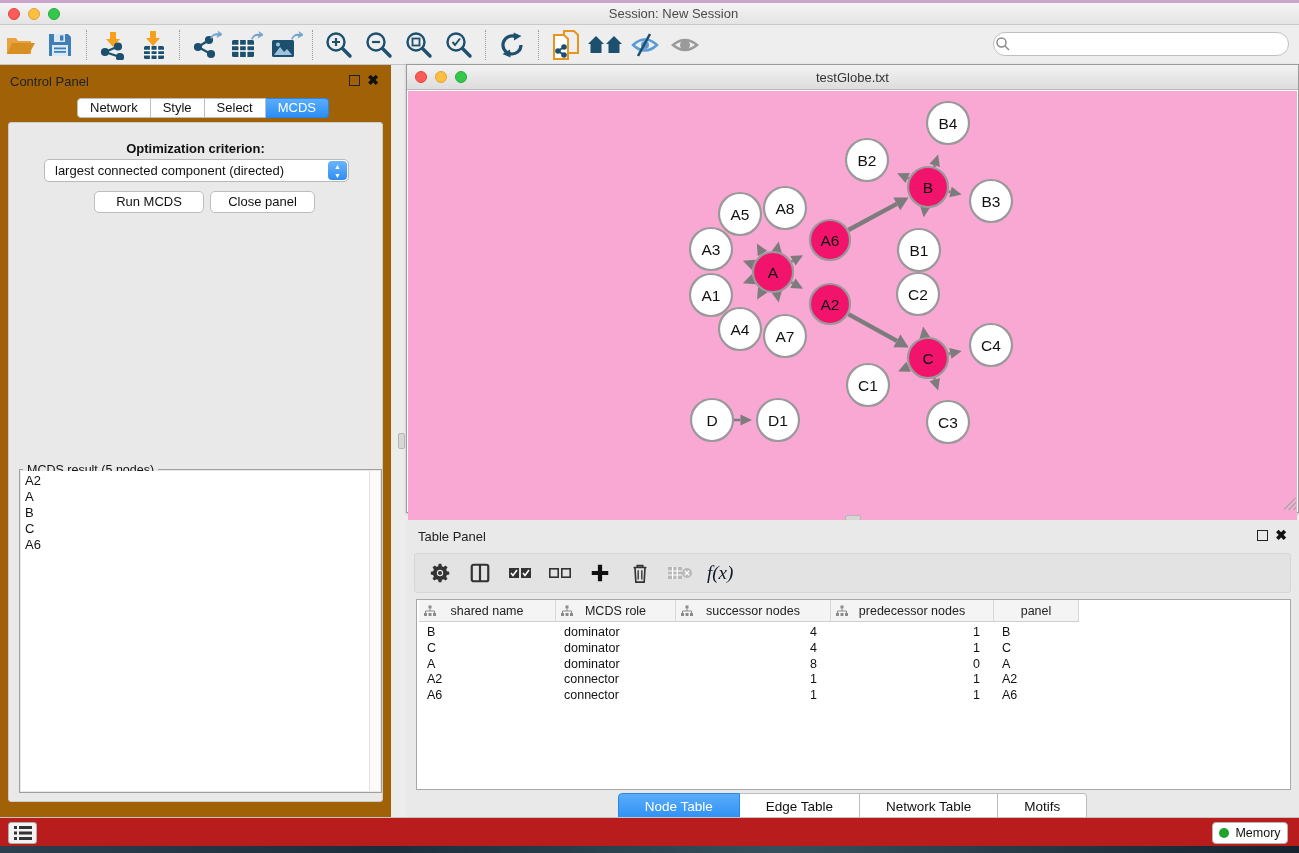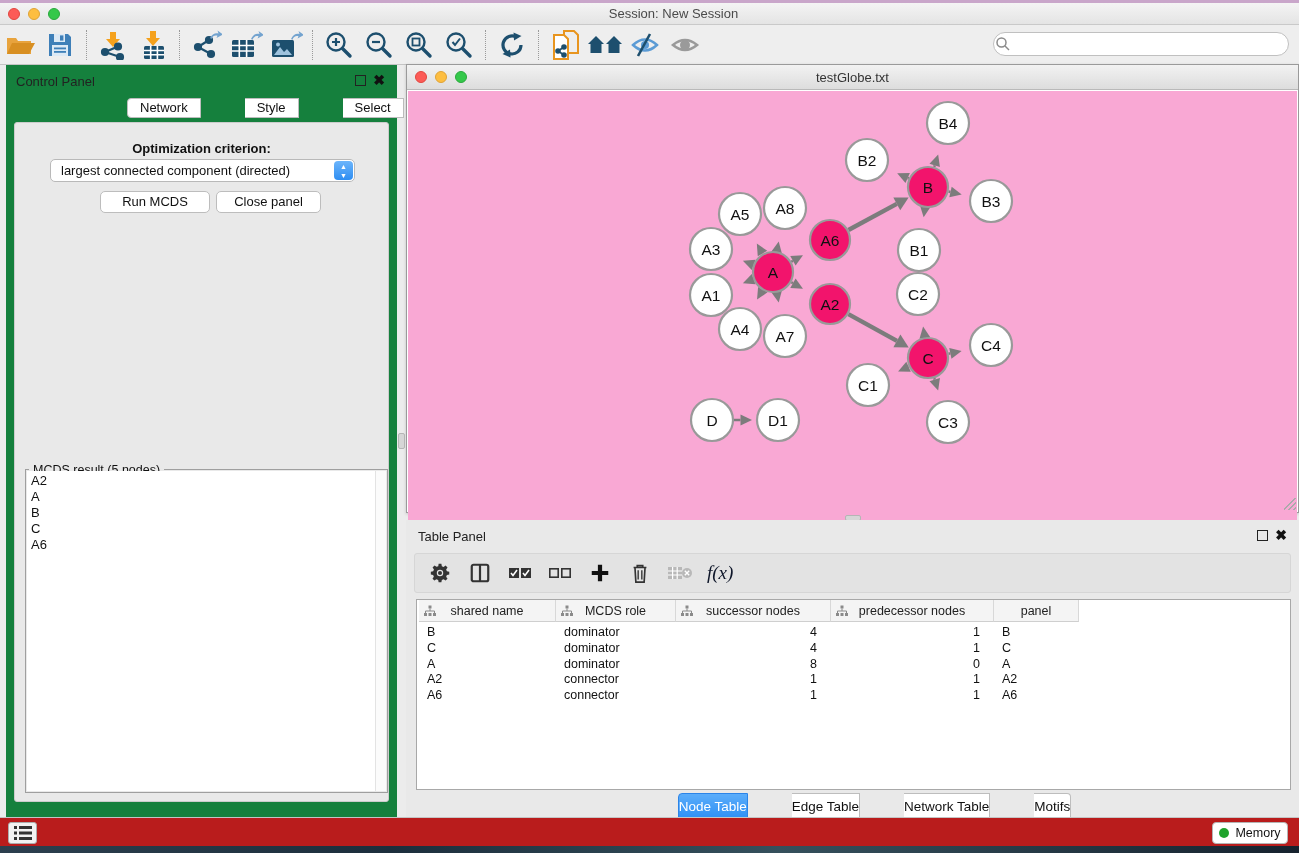--- a/index.html
+++ b/index.html
@@ -35,26 +35,26 @@
     font-size:13px; color:#333; outline:none; }
   #search-glyph { position:absolute; right:288px; top:11px; width:16px; height:16px; pointer-events:none; }
 
   
   .panel-title-row { position:absolute; font-size:13px; color:#222; }
   .win-btns { position:absolute; display:flex; gap:7px; align-items:center; }
   .float-btn { width:11px; height:11px; border:1.6px solid #222; background:transparent; }
   .close-x { font-size:14px; font-weight:bold; color:#111; line-height:11px; }
 
   
-  #control-panel { position:absolute; left:6px; top:62px; width:391px; height:752px; background:#15803d; }
+  #control-panel { position:absolute; left:0; top:62px; width:391px; height:752px; background:#a16207; }
   #cp-title { left:10px; top:9px; }
   #cp-btns { right:12px; top:10px; }
   #cp-tabs { position:absolute; left:77px; top:33px; display:flex; height:20px; }
   .seg { border:1px solid #bdbdbd; border-left:none; background:#ffffff; color:#111;
-    font-size:13px; padding:0 12px; line-height:18px;margin-left:44px; }
+    font-size:13px; padding:0 12px; line-height:18px; }
   .seg:first-child { border-left:1px solid #bdbdbd; border-radius:4px 0 0 4px; }
   .seg:last-child { border-radius:0 4px 4px 0; }
   .seg.sel { background:linear-gradient(#5badfa,#2b8ef5); color:#fff; border-color:#2b84e8; }
   #cp-pane { position:absolute; left:8px; top:57px; width:375px; height:680px;
     border:1px solid #cccccc; border-radius:3px; background:#e9e9e9; }
   #opt-label { position:absolute; left:0; top:18px; width:100%; text-align:center;
     font-size:13px; color:#111; font-weight:bold; }
   #criterion { position:absolute; left:35px; top:36px; width:305px; height:23px;
     background:#ffffff; border:1px solid #b9b9b9; border-radius:5px; font-size:13px;
     color:#111; line-height:21px; padding-left:10px; }
@@ -109,21 +109,21 @@
     background:#ffffff; border:1px solid #a8a8a8; overflow:hidden; }
   #tp-header { position:absolute; left:0; top:0; height:22px; width:100%; }
   .th { position:absolute; top:0; height:22px; background:#f4f4f4;
     border-right:1px solid #d8d8d8; border-bottom:1px solid #cfcfcf;
     font-size:12.5px; color:#222; display:flex; align-items:center; justify-content:center; gap:5px; }
   .th .colicon { flex:0 0 auto; position:absolute; left:5px; top:5px; }
   #tp-rows { position:absolute; left:0; top:22px; width:100%; }
   .tr { position:absolute; height:16px; width:100%; font-size:12.5px; color:#111; }
   .td { position:absolute; top:0; height:16px; line-height:16px; white-space:nowrap; }
   #tp-tabs { position:absolute; left:0; top:273px; width:100%; display:flex; justify-content:center; }
-  #tp-tabs .seg { padding:0 0; line-height:20px; height:28px; font-size:13.5px; }
+  #tp-tabs .seg { padding:0 26px; line-height:20px; height:28px; font-size:13.5px; }
 
   
   #statusbar { position:absolute; left:0; top:814px; width:100%; height:29px;
     background:#b91c1c; border-top:1px solid #c4c4c4; }
   #status-list-btn { position:absolute; left:8px; top:4px; width:29px; height:22px;
     background:#f2f2f2; border:1px solid #adadad; border-radius:3px;
     display:flex; align-items:center; justify-content:center; }
   #memory-btn { position:absolute; right:11px; top:4px; width:76px; height:22px;
     background:#ffffff; border:1px solid #b5b5b5; border-radius:4px;
     display:flex; align-items:center; justify-content:center; gap:6px;

